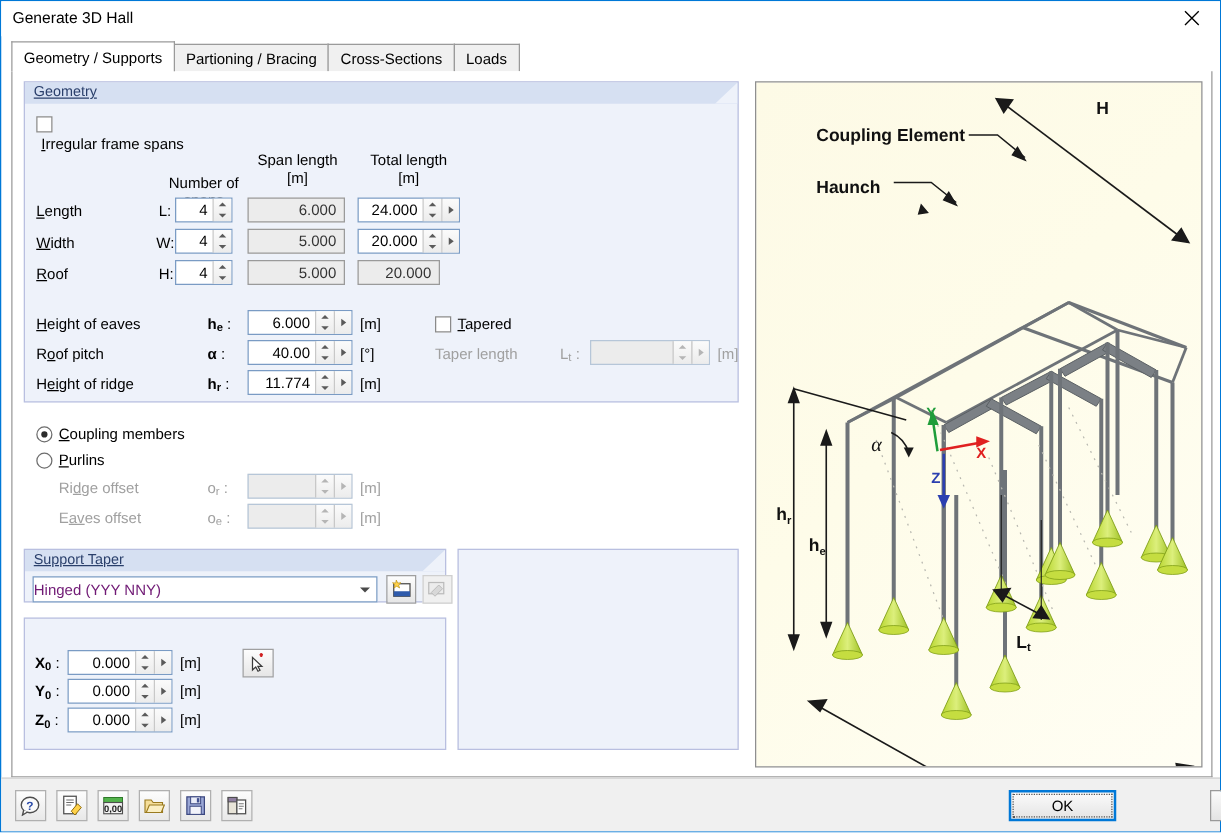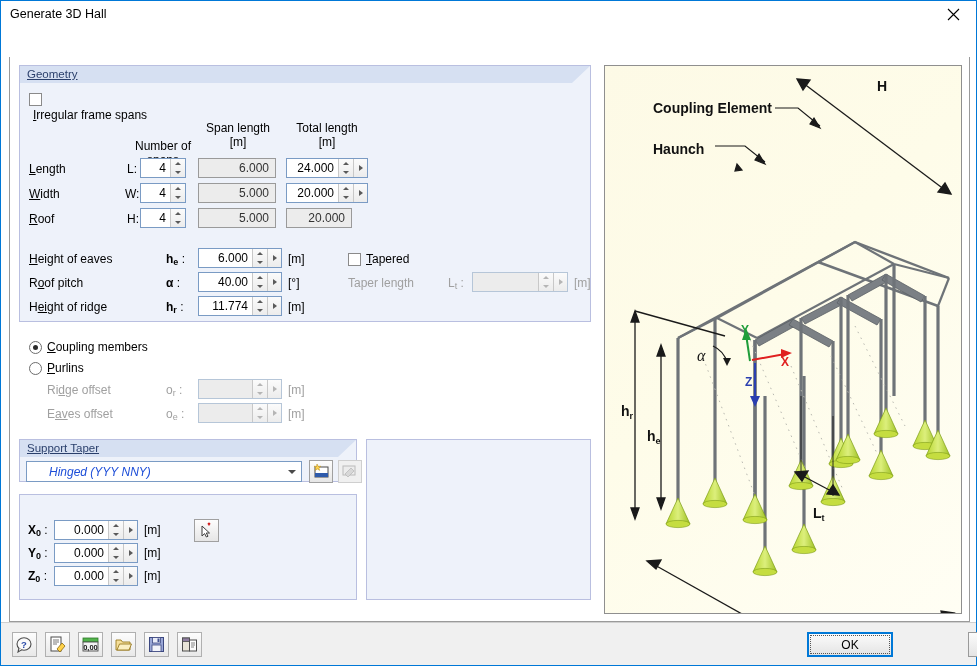--- a/index.html
+++ b/index.html
@@ -180,21 +180,21 @@
     content: ""; position: absolute; left: 3px; top: 3px;
     width: 5px; height: 5px; border-radius: 50%; background: #2b2b2b;
   }
 
   
   #support-combo {
     position: absolute; left: 6px; top: 21px; width: 276px; height: 21px;
     border: 1px solid #7a9bc4; background: #fff;
     display: flex; align-items: center;
   }
-  #support-combo .cval { flex: 1; padding-left: 22px; font-size: 12px; color: #1d4ed8; font-style: italic; }
+  #support-combo .cval { flex: 1; padding-left: 0; font-size: 12px; color: #701a75; }
   #support-combo .carrow {
     width: 18px; display: flex; align-items: center; justify-content: center;
   }
   #support-combo .carrow::after {
     content: ""; width: 0; height: 0;
     border-left: 4px solid transparent; border-right: 4px solid transparent;
     border-top: 4.5px solid #4a4a4a;
   }
 
   .minibtn {
@@ -251,20 +251,26 @@
 
   <div id="titlebar">
     <div id="title-text">Generate 3D Hall</div>
     <div id="close-btn">
       <svg width="13" height="13" viewBox="0 0 13 13">
           <path d="M1 1 L12 12 M12 1 L1 12" stroke="#000" stroke-width="1.1" fill="none"></path>
         </svg>
     </div>
   </div>
 
+  <div id="tabstrip">
+    <div class="tab active">Geometry / Supports</div>
+    <div class="tab">Partioning / Bracing</div>
+    <div class="tab">Cross-Sections</div>
+    <div class="tab">Loads</div>
+  </div>
 
   <div id="content">
 
     <div class="groupbox" id="gb-geometry">
       <div class="gb-title">
         <span class="u">Geometry</span>
       </div>
       <div class="gb-title-clip"></div>
 
       <div class="cb" style="left:9px; top:27px;"></div>

